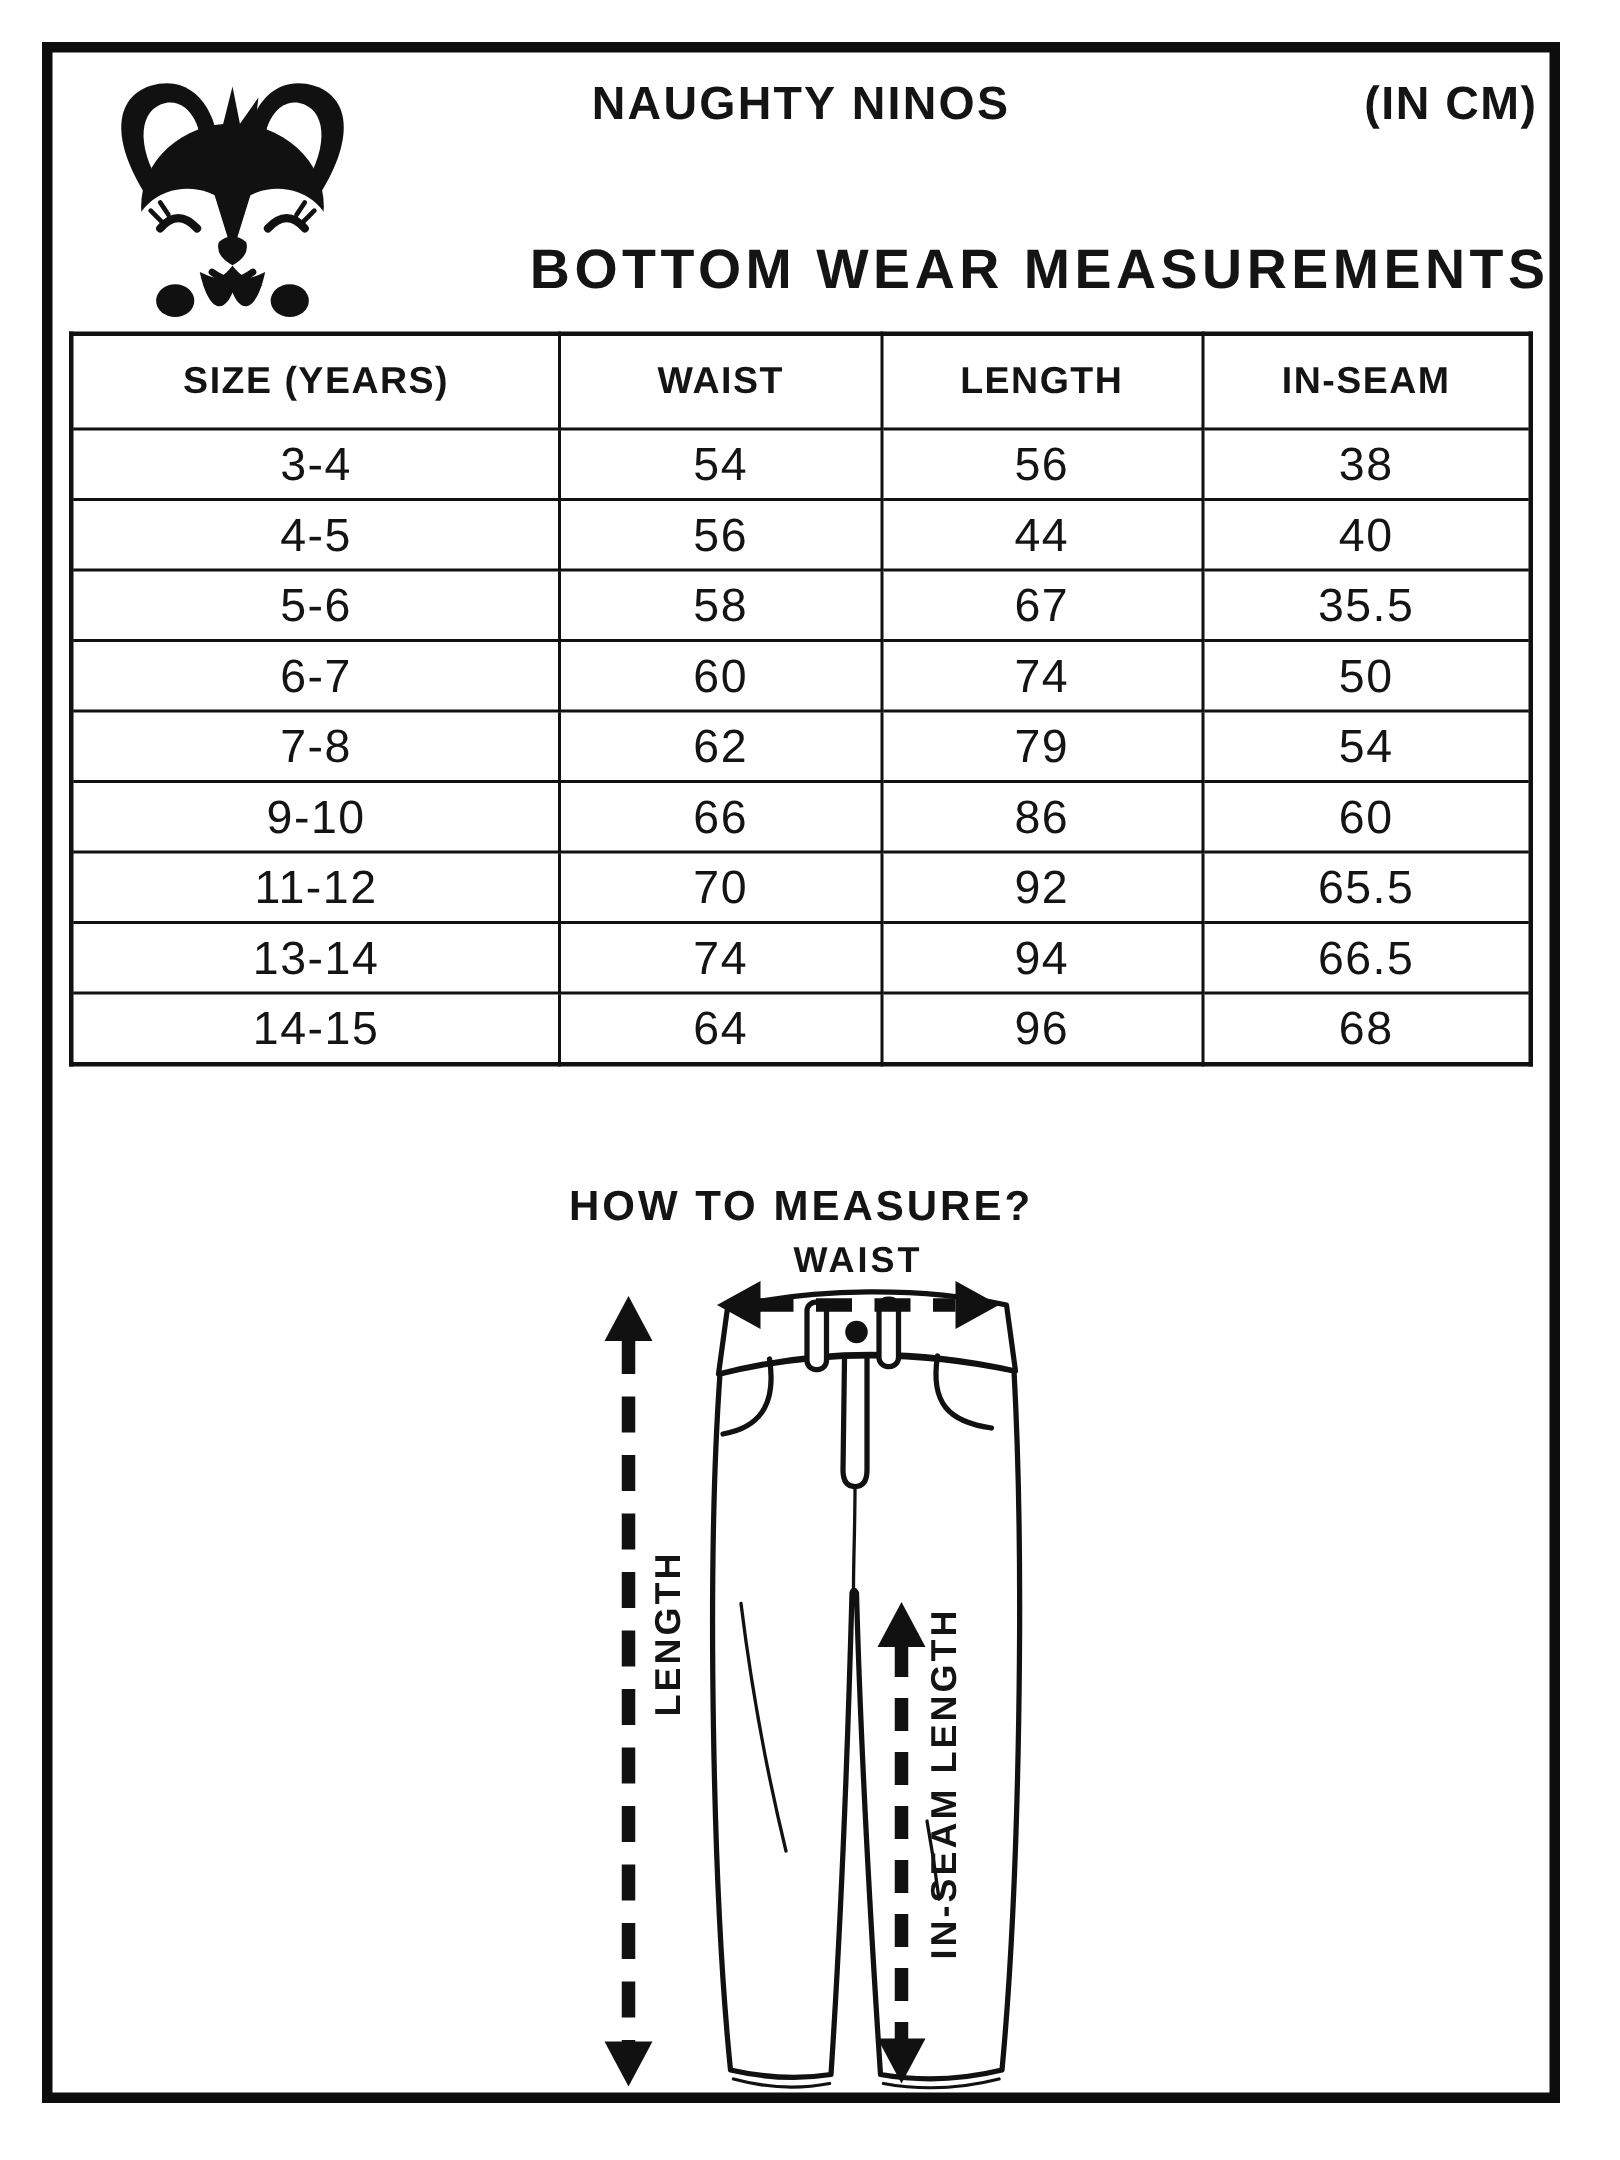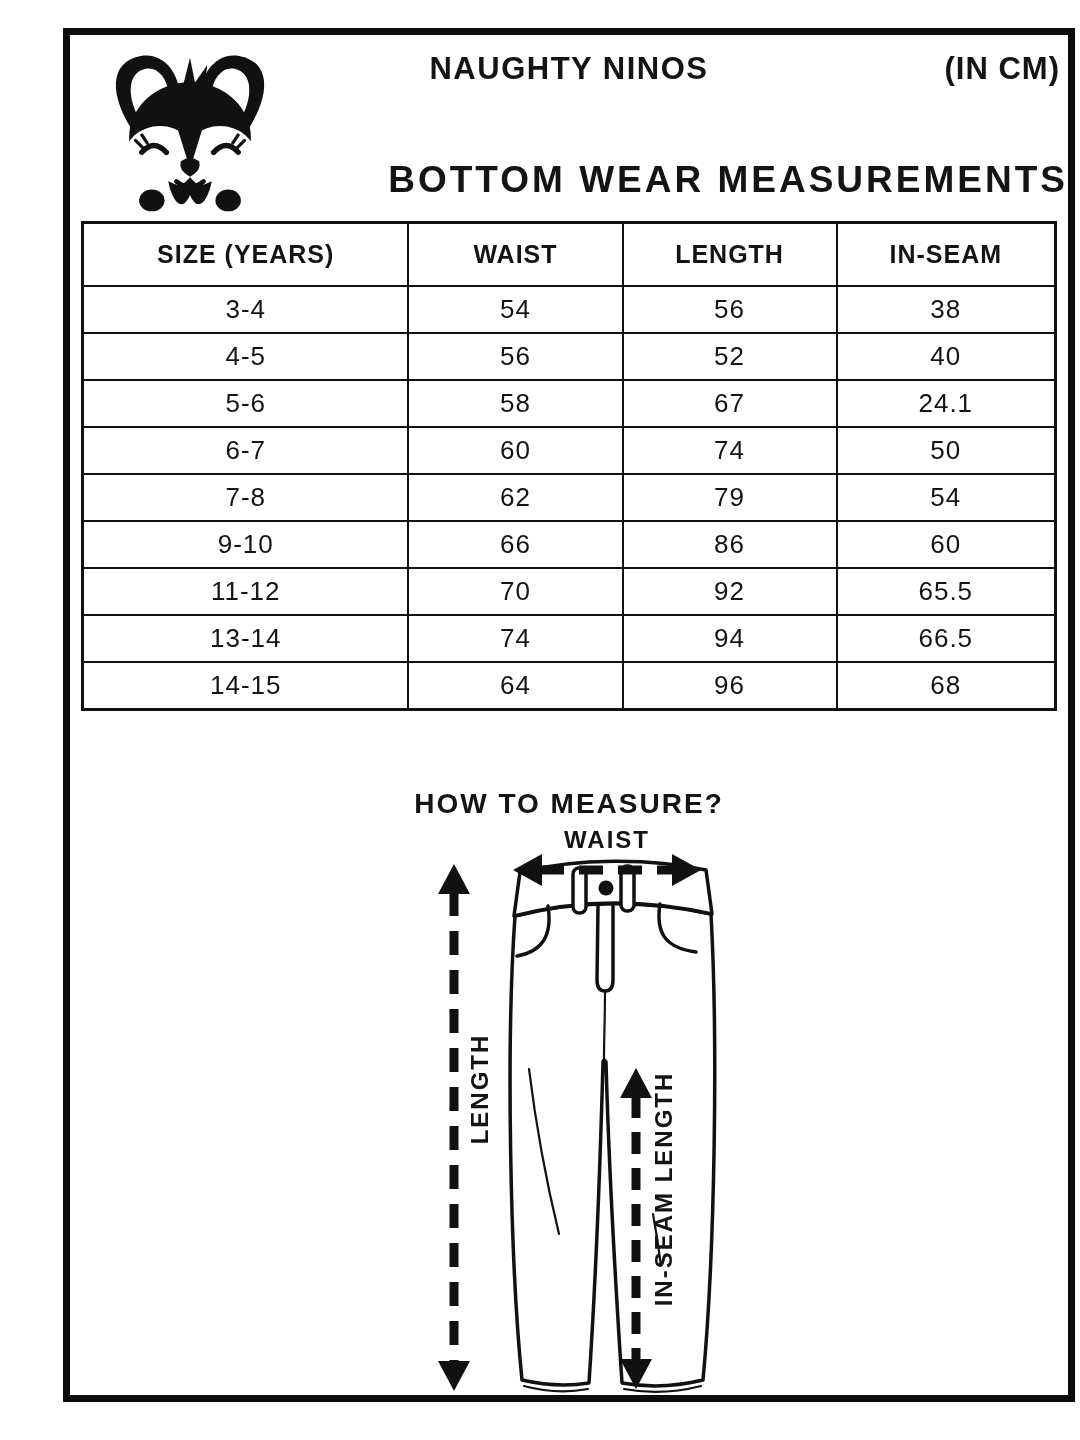--- a/index.html
+++ b/index.html
@@ -1,34 +1,34 @@
 <!DOCTYPE html>
 <html><head>
 <meta charset="utf-8">
 <style>
   html,body{margin:0;padding:0;background:#ffffff;}
   body{width:1080px;height:1440px;position:relative;overflow:hidden;
        font-family:"Liberation Sans","DejaVu Sans",sans-serif;color:#141414;}
   .sheet{position:absolute;left:28px;top:28px;width:1012px;height:1374px;
-         border:7px solid #0d0d0d;box-sizing:border-box;background:#ffffff;margin-left:35px;}
+         border:7px solid #0d0d0d;box-sizing:border-box;background:#ffffff;}
   
   .logo{position:absolute;left:20px;top:10px;width:200px;height:172px;}
   .brand-row{position:absolute;left:0;top:16px;width:100%;text-align:center;
              font-size:31px;font-weight:600;letter-spacing:1.5px;}
   .unit{position:absolute;right:8px;top:16px;font-size:31px;font-weight:600;letter-spacing:1px;}
   .page-title{position:absolute;left:0;top:124px;width:100%;margin:0;text-align:right;
               font-size:37px;font-weight:600;letter-spacing:3px;}
   
   table.size-table{position:absolute;left:11px;top:186px;width:976px;
                    border-collapse:collapse;table-layout:fixed;
                    border:3px solid #111;padding-left:38px;}
   .size-table th,.size-table td{border:2.5px solid #111;text-align:center;
                    vertical-align:middle;padding:0;}
   .size-table th{height:61px;font-size:25px;font-weight:600;letter-spacing:1px;}
-  .size-table td{height:45px;font-size:26px;font-weight:500;letter-spacing:1px;}
+  .size-table td{height:45px;font-size:31px;font-weight:500;letter-spacing:1px;}
   .col-size{width:33.5%;} .col-waist{width:22%;} .col-length{width:22%;} .col-inseam{width:22.5%;}
   
   .howto-title{position:absolute;left:0;top:753px;width:100%;margin:0;text-align:center;
                font-size:28px;font-weight:600;letter-spacing:2px;}
   .diagram{position:absolute;left:0;top:777px;width:1000px;height:581px;}
   .diagram svg{display:block;width:1000px;height:581px;}
   .pants-line{fill:#ffffff;stroke:#111;stroke-width:3.5;stroke-linejoin:round;}
   .pants-open{fill:none;stroke:#111;stroke-width:3.5;stroke-linecap:round;}
   .pants-thin{fill:none;stroke:#111;stroke-width:2.2;stroke-linecap:round;}
   .meas-line{stroke:#111;stroke-width:9;fill:none;}
@@ -89,28 +89,28 @@
     <tbody>
       <tr>
         <td>3-4</td>
         <td>54</td>
         <td>56</td>
         <td>38</td>
       </tr>
       <tr>
         <td>4-5</td>
         <td>56</td>
-        <td>52</td>
+        <td>44</td>
         <td>40</td>
       </tr>
       <tr>
         <td>5-6</td>
         <td>58</td>
         <td>67</td>
-        <td>24.1</td>
+        <td>35.5</td>
       </tr>
       <tr>
         <td>6-7</td>
         <td>60</td>
         <td>74</td>
         <td>50</td>
       </tr>
       <tr>
         <td>7-8</td>
         <td>62</td>

